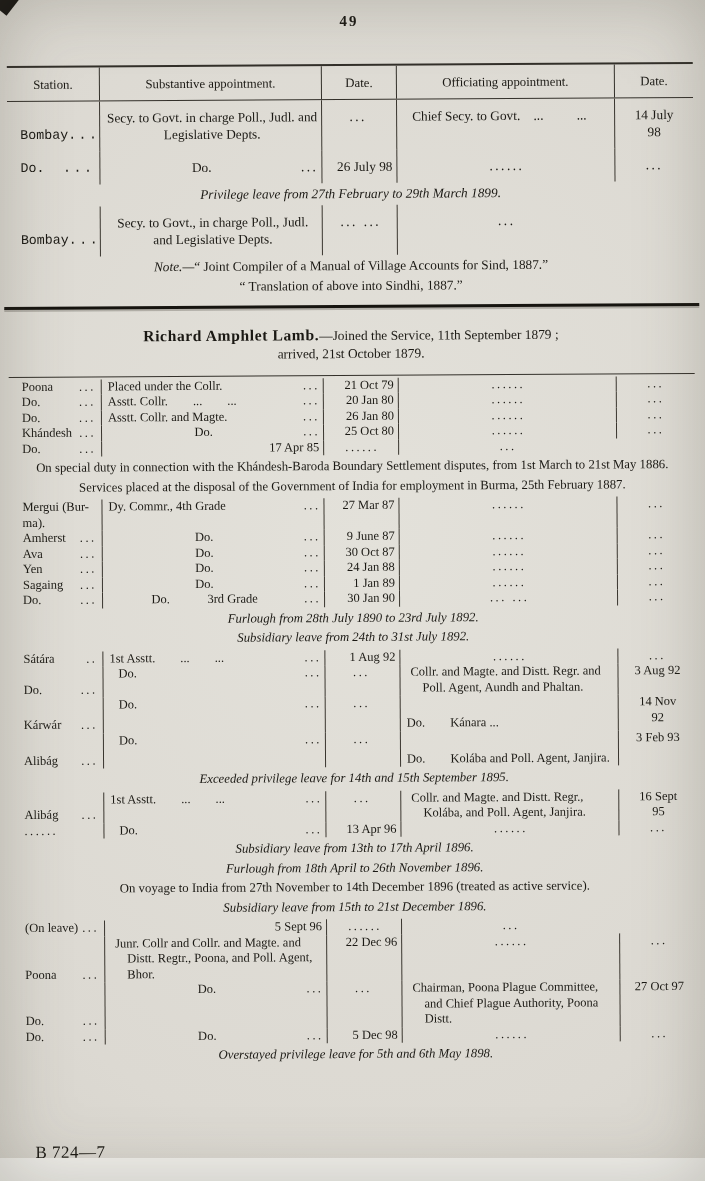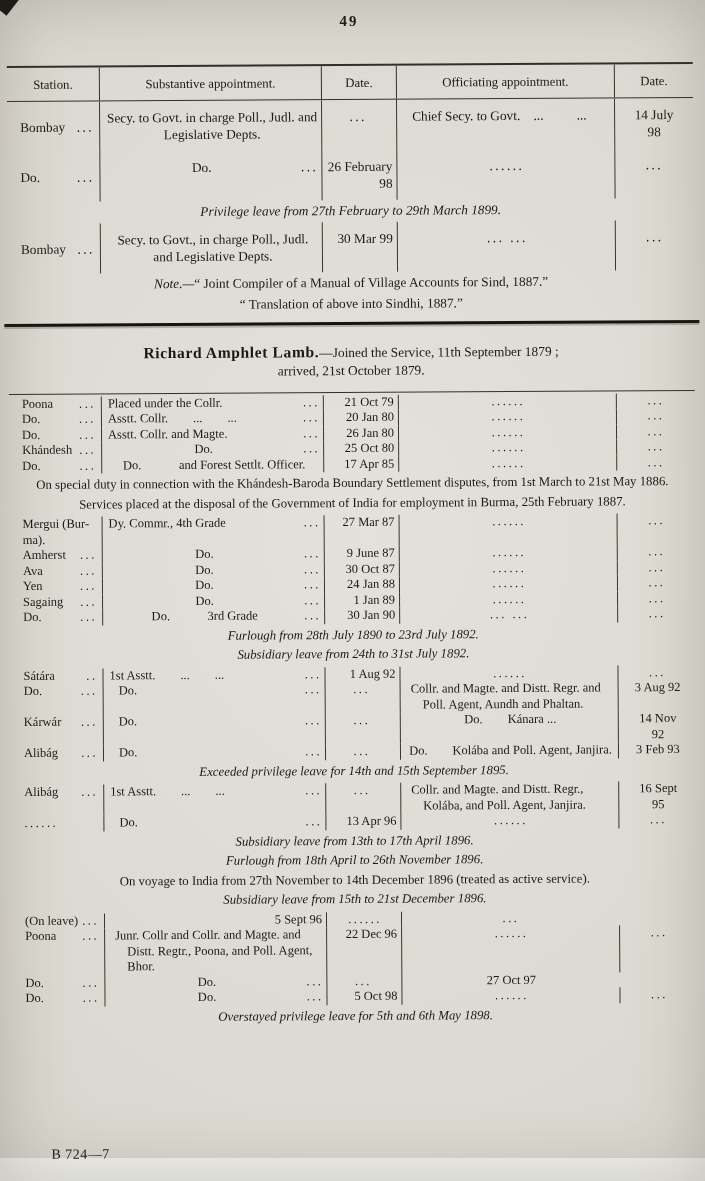--- a/index.html
+++ b/index.html
@@ -22,50 +22,50 @@
     background:#14120f;transform:rotate(38deg);}
   .pagenum{margin-top:13px;text-align:center;font-weight:bold;
     font-size:15px;letter-spacing:2px;}
   .tbl{margin:0 9px 0 10px;}
   .thead,.trow{display:grid;grid-template-columns:93px 222px 75px 218px 1fr;}
   .thead{border-top:2px solid #33302a;border-bottom:1px solid #33302a;margin-top:34px;}
   .hcell{padding:9px 2px 8px 2px;text-align:center;font-size:12.8px;}
   .hcell:not(:last-child){border-right:1px solid #33302a;}
   .cell{min-height:1px;}
   .cell:not(.c-date2){border-right:1px solid #3a362f;}
-  .c-station{display:flex;justify-content:space-between;align-items:flex-start;
+  .c-station{display:flex;justify-content:space-between;align-items:flex-end;
     padding:0 5px 0 13px;}
   .c-sub{display:flex;align-items:flex-start;padding:0 3px 0 6px;}
   .c-sub .ct{flex:1;}
   .c-off{display:flex;align-items:flex-start;padding:0 4px 0 6px;}
   .c-off .ct{flex:1;}
   .a-c .ct{text-align:center;}
-  .a-r .ct{text-align:center;}
+  .a-r .ct{text-align:left;margin-top:20px;}
   .a-l .ct{text-align:left;padding-left:9px;}
   .a-j .ct{text-align:left;display:block;padding-left:16px;text-indent:-12px;}
   .c-date1{display:block;text-align:right;padding:0 4px 0 2px;}
   .c-date2{display:block;text-align:center;padding:0 14px;}
   .c-date1 .dots,.c-date2 .dots{display:block;text-align:center;}
   .dots{letter-spacing:2.5px;white-space:nowrap;}
   .tr{margin-left:auto;padding-left:4px;}
   .noterow{text-align:center;margin:5px 0 4px 0;}
   .ital{font-style:italic;}
   .b1{font-size:13.3px;line-height:1.28;}
   .b1 .cell{padding-top:8px;padding-bottom:8px;}
-  .b1 .c-station{align-items:center;align-self:stretch;display:flex;}
+  .b1 .c-station{align-self:stretch;display:flex;font-family:Liberation Mono, monospace;}
   .b1 .noterow{margin:2px 0 3px 0;}
   .b2{font-size:12.5px;line-height:15.5px;border-top:1.5px solid #33302a;
     padding-top:2px;}
   .b2 .noterow{font-size:12.8px;margin:4px 0;}
   .thickrule{height:3px;background:#16140f;margin:10px 4px 0 6px;
     box-shadow:0 2px 0 rgba(40,36,28,.25);}
   .heading{text-align:center;margin:16px 30px 12px 30px;line-height:1.35;
     font-size:13.4px;}
   .hname{font-weight:bold;font-size:15.6px;letter-spacing:.6px;}
-  .footerid{position:absolute;left:48px;bottom:20px;font-size:14px;
+  .footerid{position:absolute;left:32px;bottom:20px;font-size:17px;
     letter-spacing:.5px;}
 </style>
 </head>
 <body>
 
 <div class="sheet">
   <div class="pagenum">49</div>
 
   <div class="tbl b1">
     <div class="thead">
@@ -94,38 +94,37 @@
         </div>
         <div class="trow">
           <div class="cell c-station">
             <span class="ct">Do.</span>
             <span class="dots">...</span>
           </div>
           <div class="cell c-sub a-c">
             <span class="ct">Do.</span>
             <span class="dots tr">...</span>
           </div>
-          <div class="cell c-date1"><span class="ct">26 February 98</span></div>
+          <div class="cell c-date1"><span class="ct">26 July 98</span></div>
           <div class="cell c-off a-c">
             <span class="ct dots">......</span>
           </div>
           <div class="cell c-date2">
             <span class="ct dots">...</span>
           </div>
         </div>
         <div class="noterow ital"><span>Privilege leave from 27th February to 29th March 1899.</span></div>
         <div class="trow">
           <div class="cell c-station">
             <span class="ct">Bombay</span>
             <span class="dots">...</span>
           </div>
           <div class="cell c-sub a-c">
             <span class="ct">Secy. to Govt., in charge Poll., Judl. and Legislative Depts.</span>
           </div>
-          <div class="cell c-date1"><span class="ct">30 Mar 99</span></div>
           <div class="cell c-off a-c">
             <span class="ct dots">... ...</span>
           </div>
           <div class="cell c-date2">
             <span class="ct dots">...</span>
           </div>
         </div>
         <div class="noterow"><span class="ital">Note.—</span><span>“ Joint Compiler of a Manual of Village Accounts for Sind, 1887.”</span></div>
         <div class="noterow"><span>“ Translation of above into Sindhi, 1887.”</span></div>
       </div>
@@ -206,23 +205,20 @@
           </div>
           <div class="cell c-date2">
             <span class="ct dots">...</span>
           </div>
         </div>
         <div class="trow">
           <div class="cell c-station">
             <span class="ct">Do.</span>
             <span class="dots">...</span>
           </div>
-          <div class="cell c-sub a-c">
-            <span class="ct">Do.   and Forest Settlt. Officer.</span>
-          </div>
           <div class="cell c-date1"><span class="ct">17 Apr 85</span></div>
           <div class="cell c-off a-c">
             <span class="ct dots">......</span>
           </div>
           <div class="cell c-date2">
             <span class="ct dots">...</span>
           </div>
         </div>
         <div class="noterow"><span>On special duty in connection with the Khándesh-Baroda Boundary Settlement disputes, from 1st March to 21st May 1886.</span></div>
         <div class="noterow"><span>Services placed at the disposal of the Government of India for employment in Burma, 25th February 1887.</span></div>
@@ -469,32 +465,35 @@
             <span class="ct">Do.</span>
             <span class="dots">...</span>
           </div>
           <div class="cell c-sub a-c">
             <span class="ct">Do.</span>
             <span class="dots tr">...</span>
           </div>
           <div class="cell c-date1">
             <span class="ct dots">...</span>
           </div>
+          <div class="cell c-off a-j">
+            <span class="ct">Chairman, Poona Plague Committee, and Chief Plague Authority, Poona Distt.</span>
+          </div>
           <div class="cell c-date2"><span class="ct">27 Oct 97</span></div>
         </div>
         <div class="trow">
           <div class="cell c-station">
             <span class="ct">Do.</span>
             <span class="dots">...</span>
           </div>
           <div class="cell c-sub a-c">
             <span class="ct">Do.</span>
             <span class="dots tr">...</span>
           </div>
-          <div class="cell c-date1"><span class="ct">5 Oct 98</span></div>
+          <div class="cell c-date1"><span class="ct">5 Dec 98</span></div>
           <div class="cell c-off a-c">
             <span class="ct dots">......</span>
           </div>
           <div class="cell c-date2">
             <span class="ct dots">...</span>
           </div>
         </div>
         <div class="noterow ital"><span>Overstayed privilege leave for 5th and 6th May 1898.</span></div>
       </div>
   </div>

